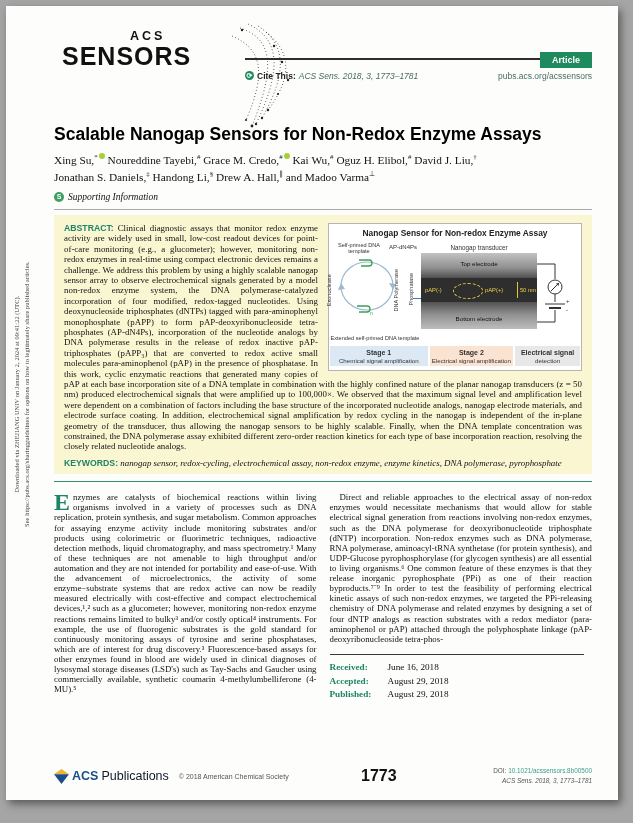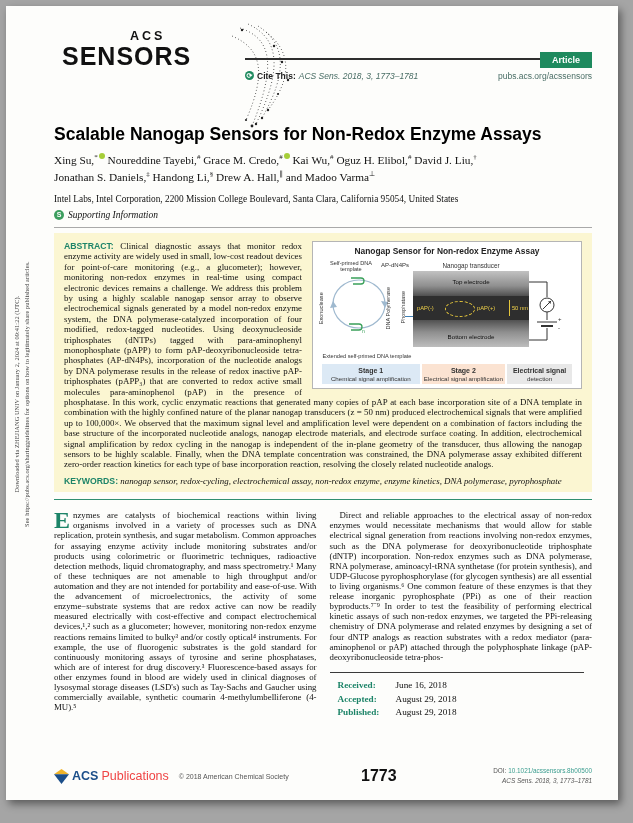--- a/index.html
+++ b/index.html
@@ -46,21 +46,21 @@
 
   
   .abstract{background:#fbf6d2;margin-top:5px;padding:8px 10px 6px;font-size:8.9px;
             line-height:1.17;text-align:justify;}
   .sec-label{font-family:"Liberation Sans",sans-serif;font-weight:bold;color:#1d8468;font-size:8.7px;}
   .kw{margin-top:6px;}
   .kw .kwtext{font-style:italic;}
 
   
   .fig{float:right;width:252px;margin:0 0 5px 10px;background:#fff;border:1px solid #b5b5b5;
-       padding:5px 8px 0;font-family:"Liberation Sans",sans-serif;}
+       padding:5px 0 0;font-family:"Liberation Sans",sans-serif;}
   .fig-title{text-align:center;font-weight:bold;font-size:8.4px;color:#222;margin-bottom:3px;}
   .fig-body{position:relative;height:100px;display:flex;}
   .cycle{position:relative;width:92px;flex:none;}
   .c-top{position:absolute;left:2px;top:0;width:56px;font-size:5.6px;text-align:center;line-height:1.15;color:#333;}
   .c-ap{position:absolute;left:60px;top:2px;font-size:6px;color:#333;}
   .cycle svg.ring{position:absolute;left:8px;top:15px;}
   .vlabel{position:absolute;display:flex;align-items:center;justify-content:center;}
   .vlabel>span{transform:rotate(-90deg);white-space:nowrap;font-size:5.6px;color:#333;}
   .v-exo{left:-6px;top:24px;width:12px;height:50px;}
   .v-pol{left:60px;top:22px;width:14px;height:54px;}
@@ -86,29 +86,29 @@
   .stage span{font-size:6.2px;display:block;line-height:1.15;}
   .teal-rule{border-top:1.5px solid #2f8f72;margin:7px 0 10px;clear:both;}
 
   
   .cols{display:flex;gap:13px;font-size:8.8px;line-height:1.15;text-align:justify;}
   .col{flex:1;min-width:0;}
   .dropcap{float:left;font-weight:bold;font-size:24px;line-height:19px;color:#1d8468;padding:1px 3px 0 0;}
   .col p{margin:0;}
   .indent{text-indent:10px;}
   .received{margin-top:10px;border-top:1.2px solid #3a3a3a;padding-top:6px;width:97%;font-size:9.2px;}
-  .rrow{display:flex;line-height:1.5;margin-left:8px;}
+  .rrow{display:flex;line-height:1.5;}
   .rlabel{width:58px;font-weight:bold;color:#1d8468;}
 
   
   .footer{position:absolute;left:48px;right:26px;bottom:14px;display:flex;align-items:center;
           font-family:"Liberation Sans",sans-serif;}
   .pubs{display:flex;align-items:center;gap:3px;}
   .acsword{color:#1b4e89;font-weight:bold;font-size:12.5px;}
-  .pubword{color:#ef4444;font-size:12.5px;}
+  .pubword{color:#0f172a;font-size:12.5px;}
   .copy{font-size:7px;color:#555;margin-left:10px;}
   .pageno{font-weight:bold;font-size:16px;color:#111;}
   .sp1{flex:1.2;} .sp2{flex:1.6;}
   .doi{text-align:right;font-size:6.4px;color:#555;line-height:1.55;}
   .doi .link{color:#3a9d8f;}
   .doi .cit{font-style:italic;}
 </style>
 </head>
 <body>
 
@@ -156,21 +156,20 @@
             <span class="cite-label">Cite This:</span>
             <span class="cite-ref">ACS Sens. 2018, 3, 1773–1781</span>
           </span>
           <span class="site">pubs.acs.org/acssensors</span>
         </div>
       </div>
     </div>
 
     <div class="title">Scalable Nanogap Sensors for Non-Redox Enzyme Assays</div>
     <div class="authors">Xing Su,<sup>*</sup><span class="orcid"></span> Noureddine Tayebi,<sup>#</sup> Grace M. Credo,<sup>#</sup><span class="orcid"></span> Kai Wu,<sup>#</sup> Oguz H. Elibol,<sup>#</sup> David J. Liu,<sup>†</sup><br>Jonathan S. Daniels,<sup>‡</sup> Handong Li,<sup>§</sup> Drew A. Hall,<sup>∥</sup> and Madoo Varma<sup>⊥</sup></div>
-    <div class="affil">Intel Labs, Intel Corporation, 2200 Mission College Boulevard, Santa Clara, California 95054, United States</div>
     <div class="supp">
       <span class="sicon">S</span>
       <span>Supporting Information</span>
     </div>
     <div class="thin-rule"></div>
 
     <div class="abstract">
       <div class="fig">
         <div class="fig-title">Nanogap Sensor for Non-redox Enzyme Assay</div>
         <div class="fig-body">

